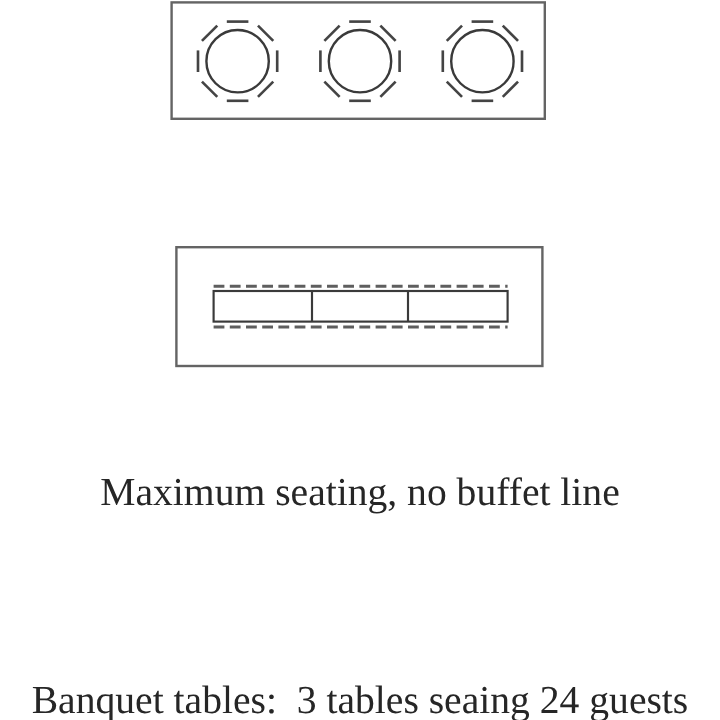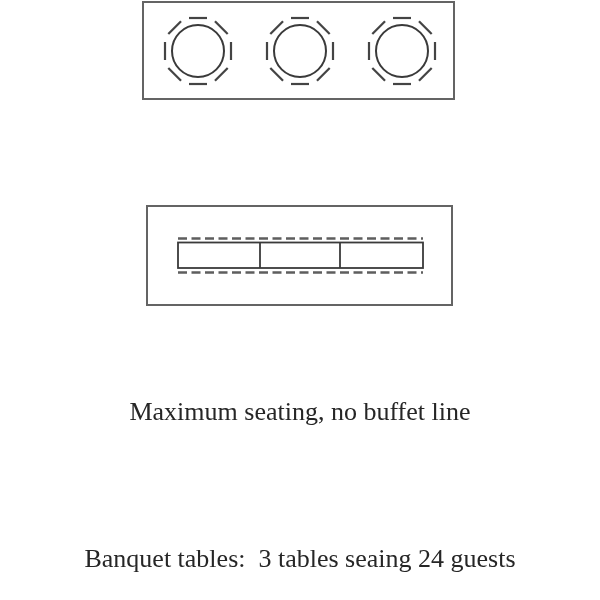--- a/index.html
+++ b/index.html
@@ -18,29 +18,29 @@
   #plan-svg {
     position: absolute;
     left: 0;
     top: 0;
   }
   .caption {
     position: absolute;
     left: 0;
     width: 600px;
     text-align: center;
-    font-size: 26px;
+    font-size: 33px;
     line-height: 33px;
     color: #262626;
     white-space: pre; 
     letter-spacing: 0px;
   }
   #caption-1 { top: 395px; }
   #caption-2 { top: 470px; }
-  #caption-3 { top: 542px; }
+  #caption-3 { top: 568px; }
 </style>
 </head>
 <body>
 
 <div id="canvas">
 
   <svg id="plan-svg" width="600" height="600" viewBox="0 0 600 600">
       <rect x="143" y="2" width="311" height="97" fill="none" stroke="#646464" stroke-width="2"></rect>
       <g>
         <circle cx="198" cy="51" r="26" fill="none" stroke="#3a3a3a" stroke-width="2"></circle>

